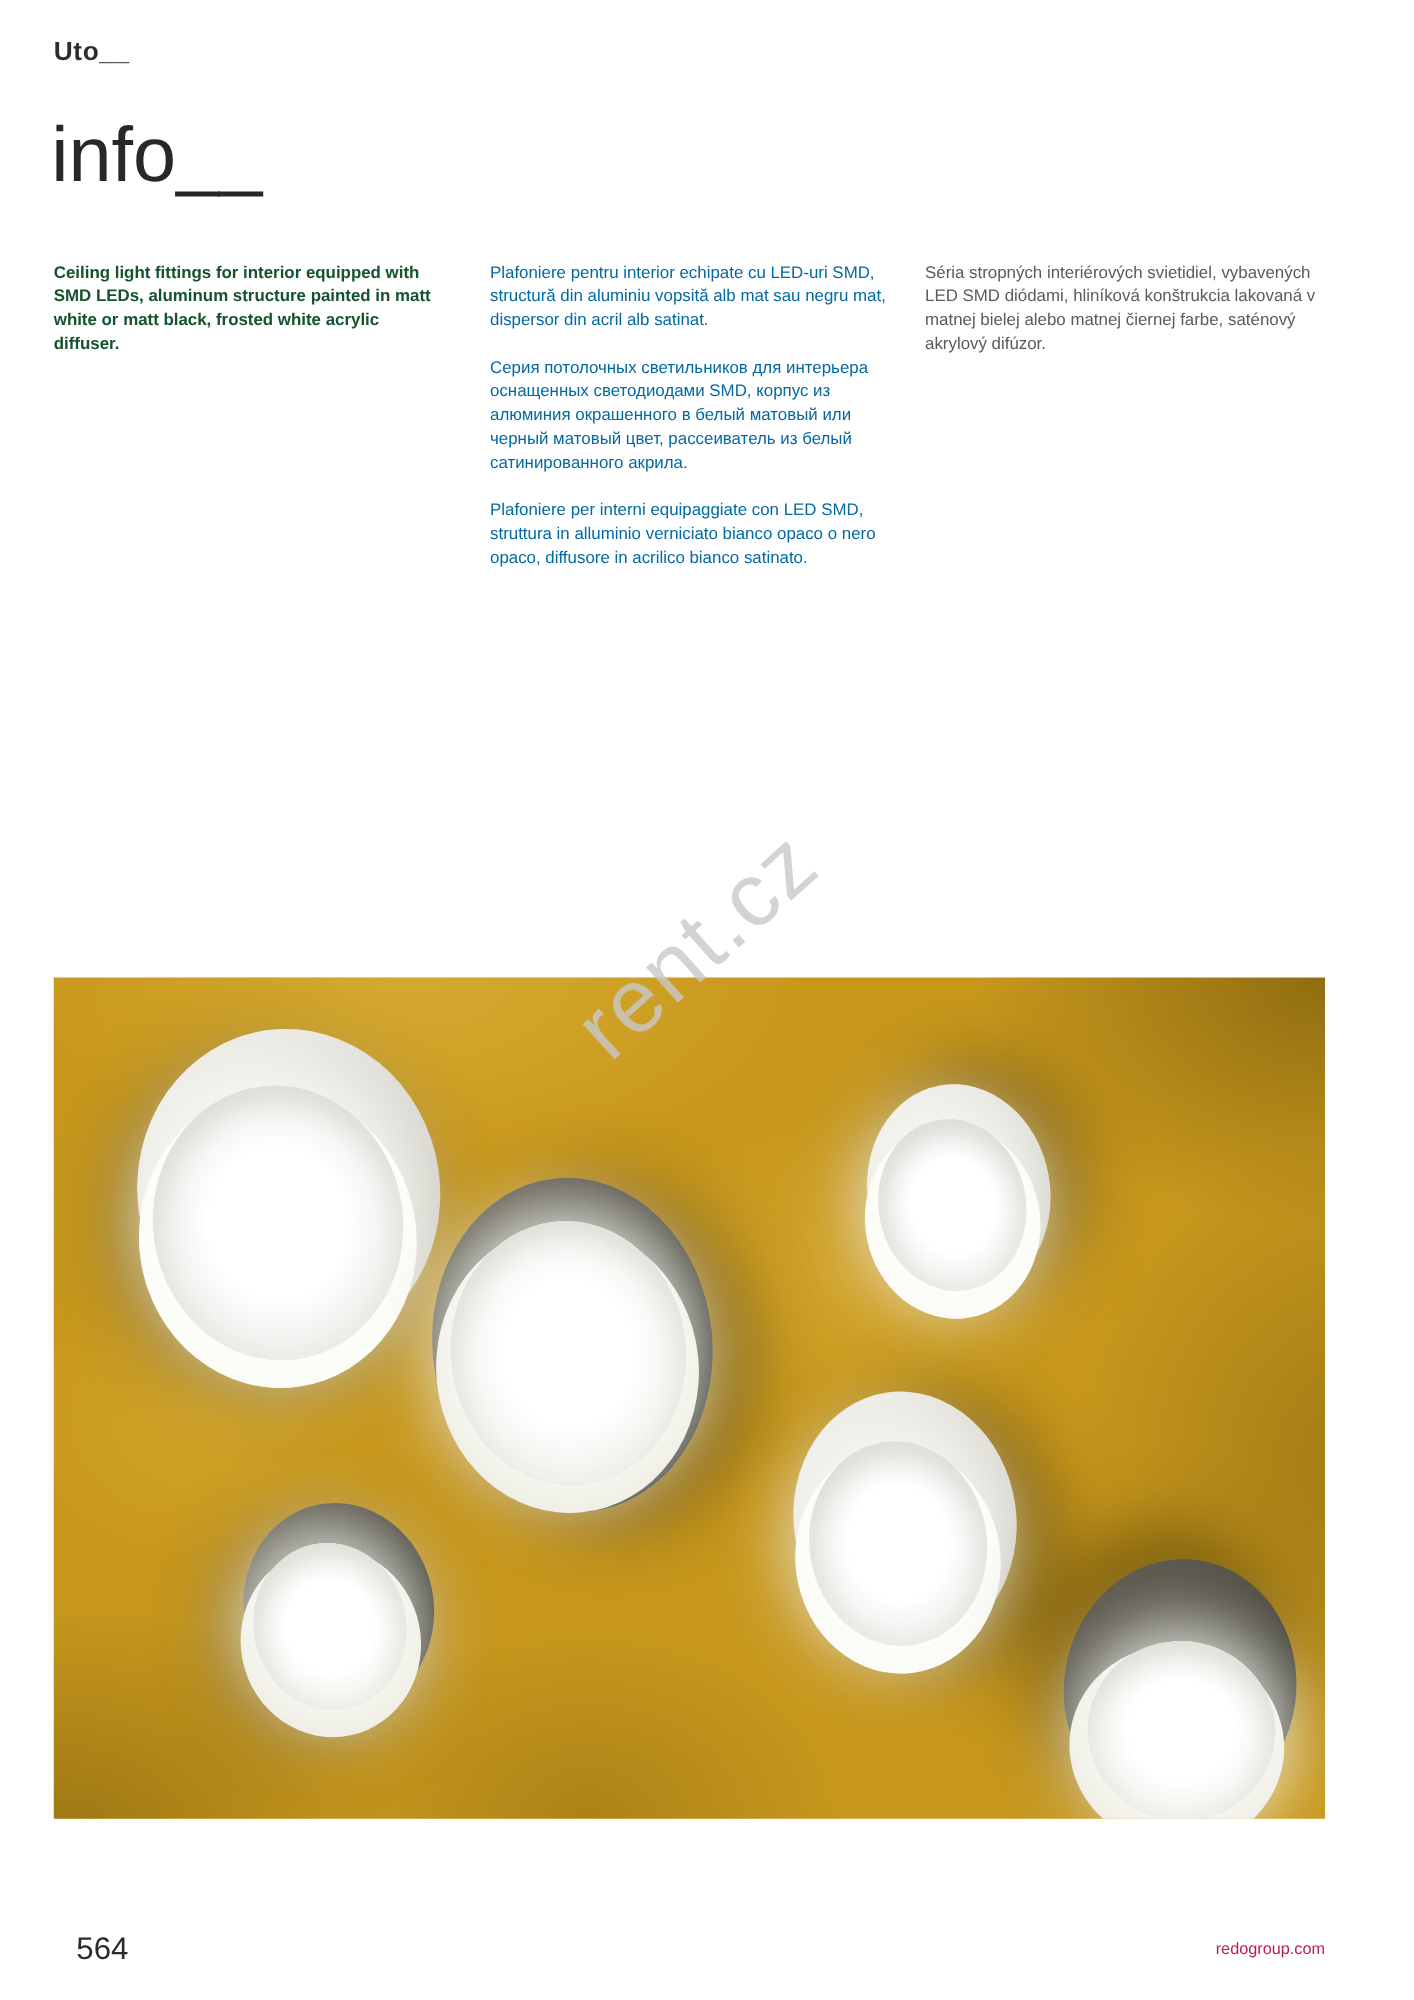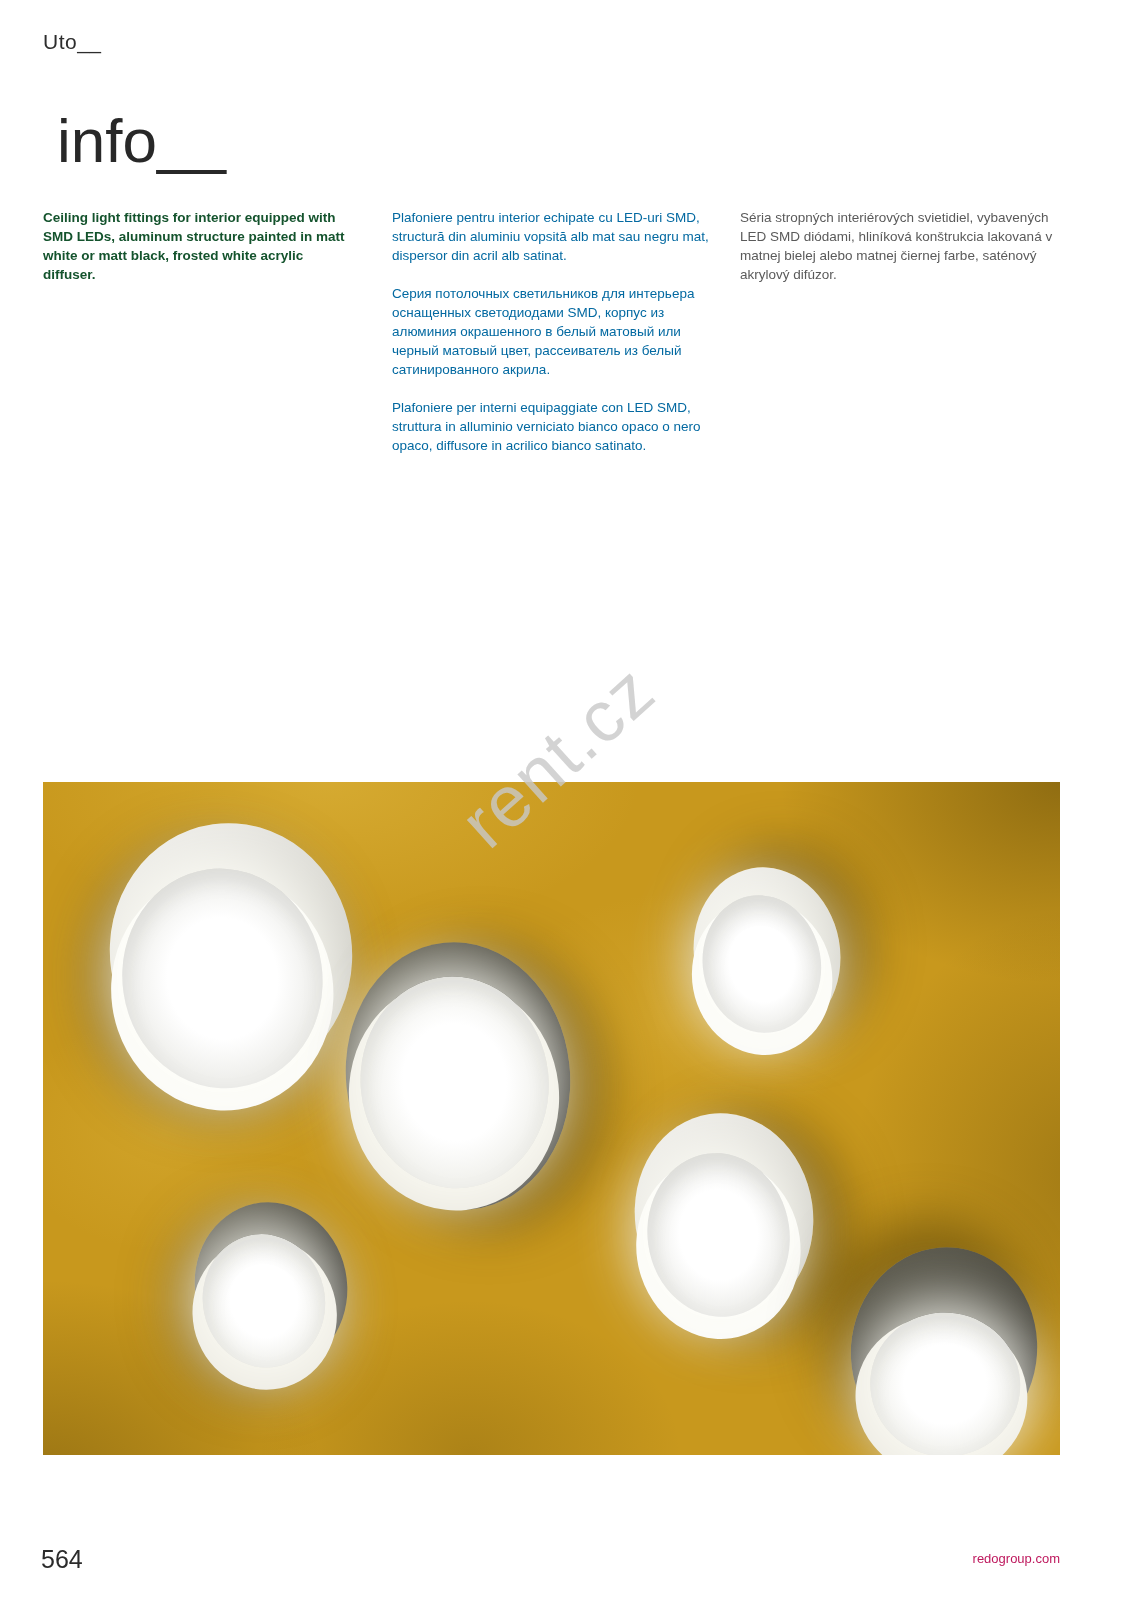--- a/index.html
+++ b/index.html
@@ -4,24 +4,24 @@
 <style>
   html,body{margin:0;padding:0;}
   body{
     width:1131px;height:1600px;position:relative;background:#ffffff;
     font-family:"Liberation Sans","DejaVu Sans",sans-serif;
     overflow:hidden;
   }
   
   .brand{
     position:absolute;left:43px;top:30px;
-    font-size:21px;font-weight:400;letter-spacing:.5px;color:#2d2d2d;
+    font-size:21px;font-weight:700;letter-spacing:.5px;color:#2d2d2d;
   }
   .heading{
-    position:absolute;left:41px;top:86px;margin:16px;
+    position:absolute;left:41px;top:86px;margin:0;
     font-size:62px;font-weight:300;letter-spacing:0;color:#282828;line-height:1.25;
   }
   
   .col{position:absolute;top:208px;font-size:13.5px;line-height:19px;}
   .col p{margin:0 0 19px 0;}
   .col-en{left:43px;width:316px;font-weight:700;color:#14532d;}
   .col-mid{left:392px;width:322px;color:#0369a1;}
   .col-right{left:740px;width:324px;color:#5a5a5a;}
   
   .watermark{
@@ -45,21 +45,21 @@
       radial-gradient(520px 260px at 28% 0%, rgba(238,203,85,.35), transparent 60%),
       radial-gradient(300px 220px at 62% 36%, rgba(230,190,72,.28), transparent 60%),
       radial-gradient(260px 200px at 12% 52%, rgba(238,203,85,.22), transparent 60%);
   }
   .lamps{position:absolute;inset:0;z-index:1;}
   .lamp{position:absolute;}
   .lamp-body,.lamp-rim,.lamp-diffuser{position:absolute;border-radius:50%;}
   .lamp-body{inset:0;}
   
   .pagenum{
-    position:absolute;left:41px;top:1545px;
+    position:absolute;left:61px;top:1545px;
     font-size:25px;font-weight:500;color:#2b2b2b;
   }
   .site{
     position:absolute;right:71px;top:1551px;
     font-size:13px;color:#be185d;
   }
 </style>
 </head>
 <body>
 

